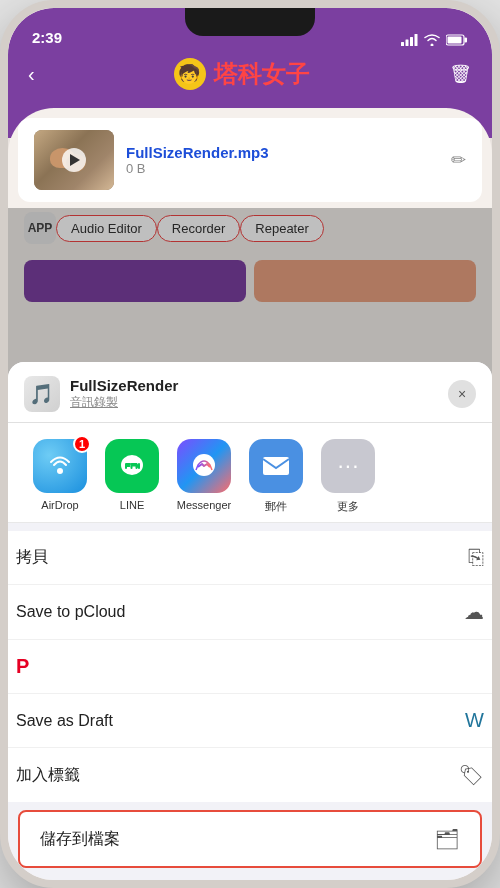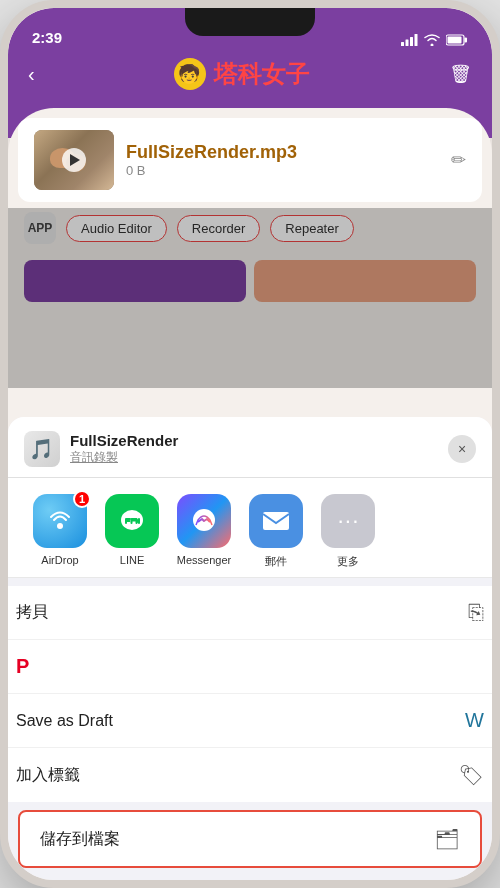--- a/index.html
+++ b/index.html
@@ -176,38 +176,37 @@
       height: 0;
       border-top: 6px solid transparent;
       border-bottom: 6px solid transparent;
       border-left: 10px solid #333;
       margin-left: 2px;
     }
     .file-info {
       flex: 1;
     }
     .file-name {
-      font-size: 18px;
+      font-size: 15px;
       font-weight: 600;
-      color: #a16207;
+      color: #1d4ed8;
     }
     .file-size {
       font-size: 13px;
       color: #888;
     }
     .file-edit {
       color: #888;
       font-size: 18px;
     }
 
     
     .toolbar {
       display: flex;
       align-items: center;
-      gap: 10px;
       padding: 0 16px 10px;
       overflow: visible;
     }
     .toolbar-app-icon {
       width: 32px;
       height: 32px;
       background: #e8e8e8;
       border-radius: 8px;
       display: flex;
       align-items: center;
@@ -567,20 +566,24 @@
         </div>
 
       </div>
 
       <div class="menu-list">
         <div class="menu-item">
           <span class="menu-item-label">拷貝</span>
           <span class="menu-item-icon">⎘</span>
         </div>
         <div class="menu-item">
+          <span class="menu-item-label">Save to pCloud</span>
+          <span class="menu-item-icon">☁</span>
+        </div>
+        <div class="menu-item">
           <span class="menu-item-icon" style="color:#E60023;font-weight:700;">P</span>
         </div>
         <div class="menu-item">
           <span class="menu-item-label">Save as Draft</span>
           <span class="menu-item-icon" style="color:#21759b;">W</span>
         </div>
         <div class="menu-item">
           <span class="menu-item-label">加入標籤</span>
           <span class="menu-item-icon">🏷</span>
         </div>

